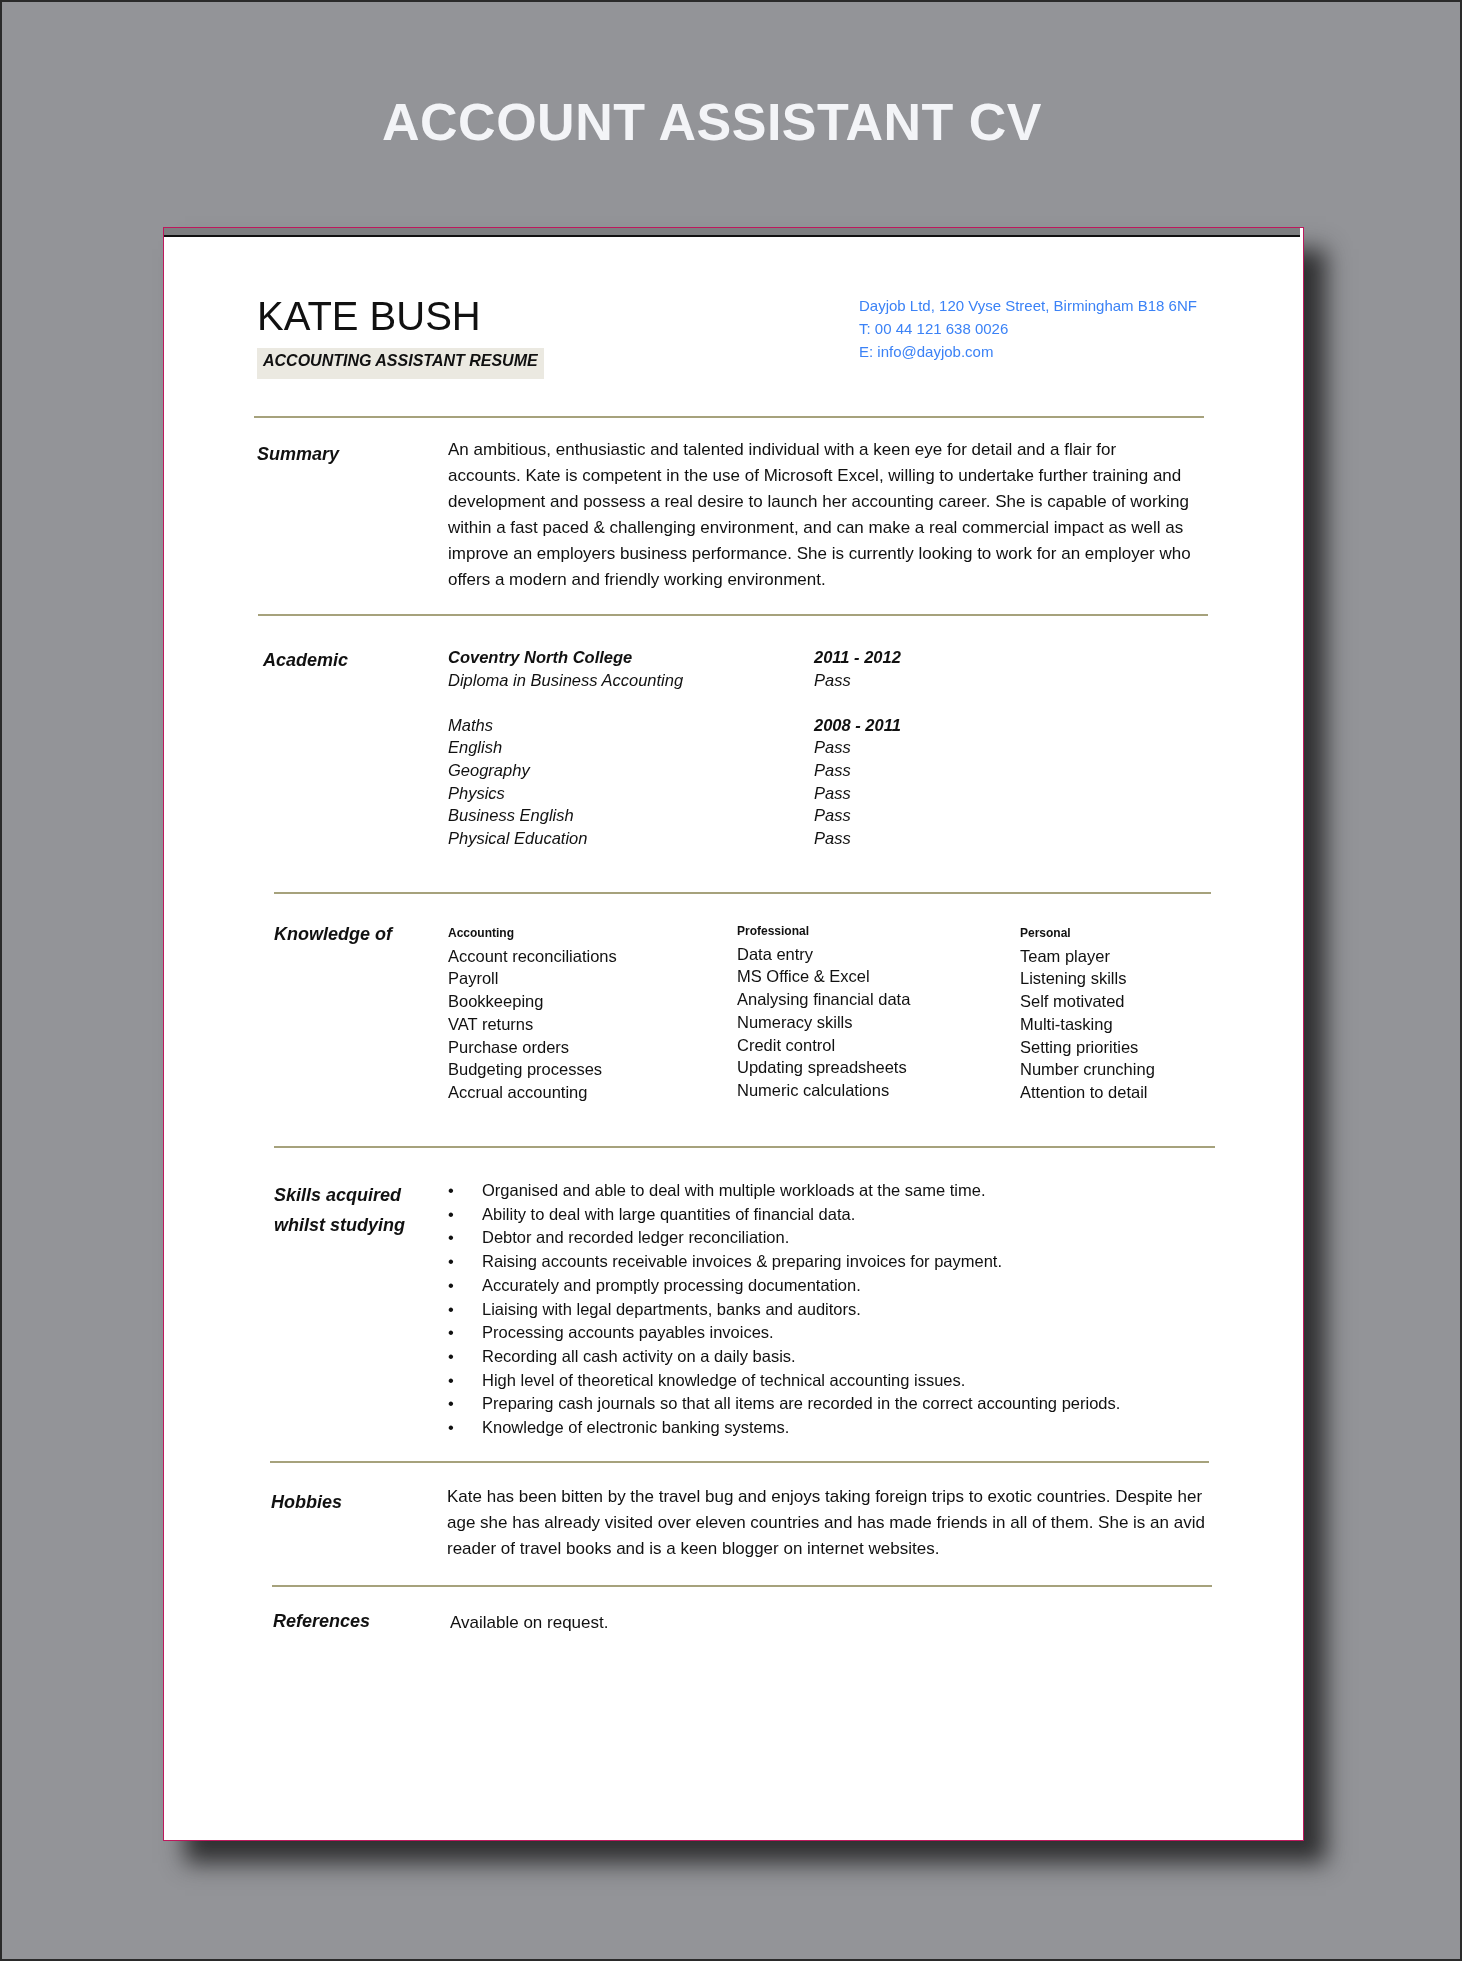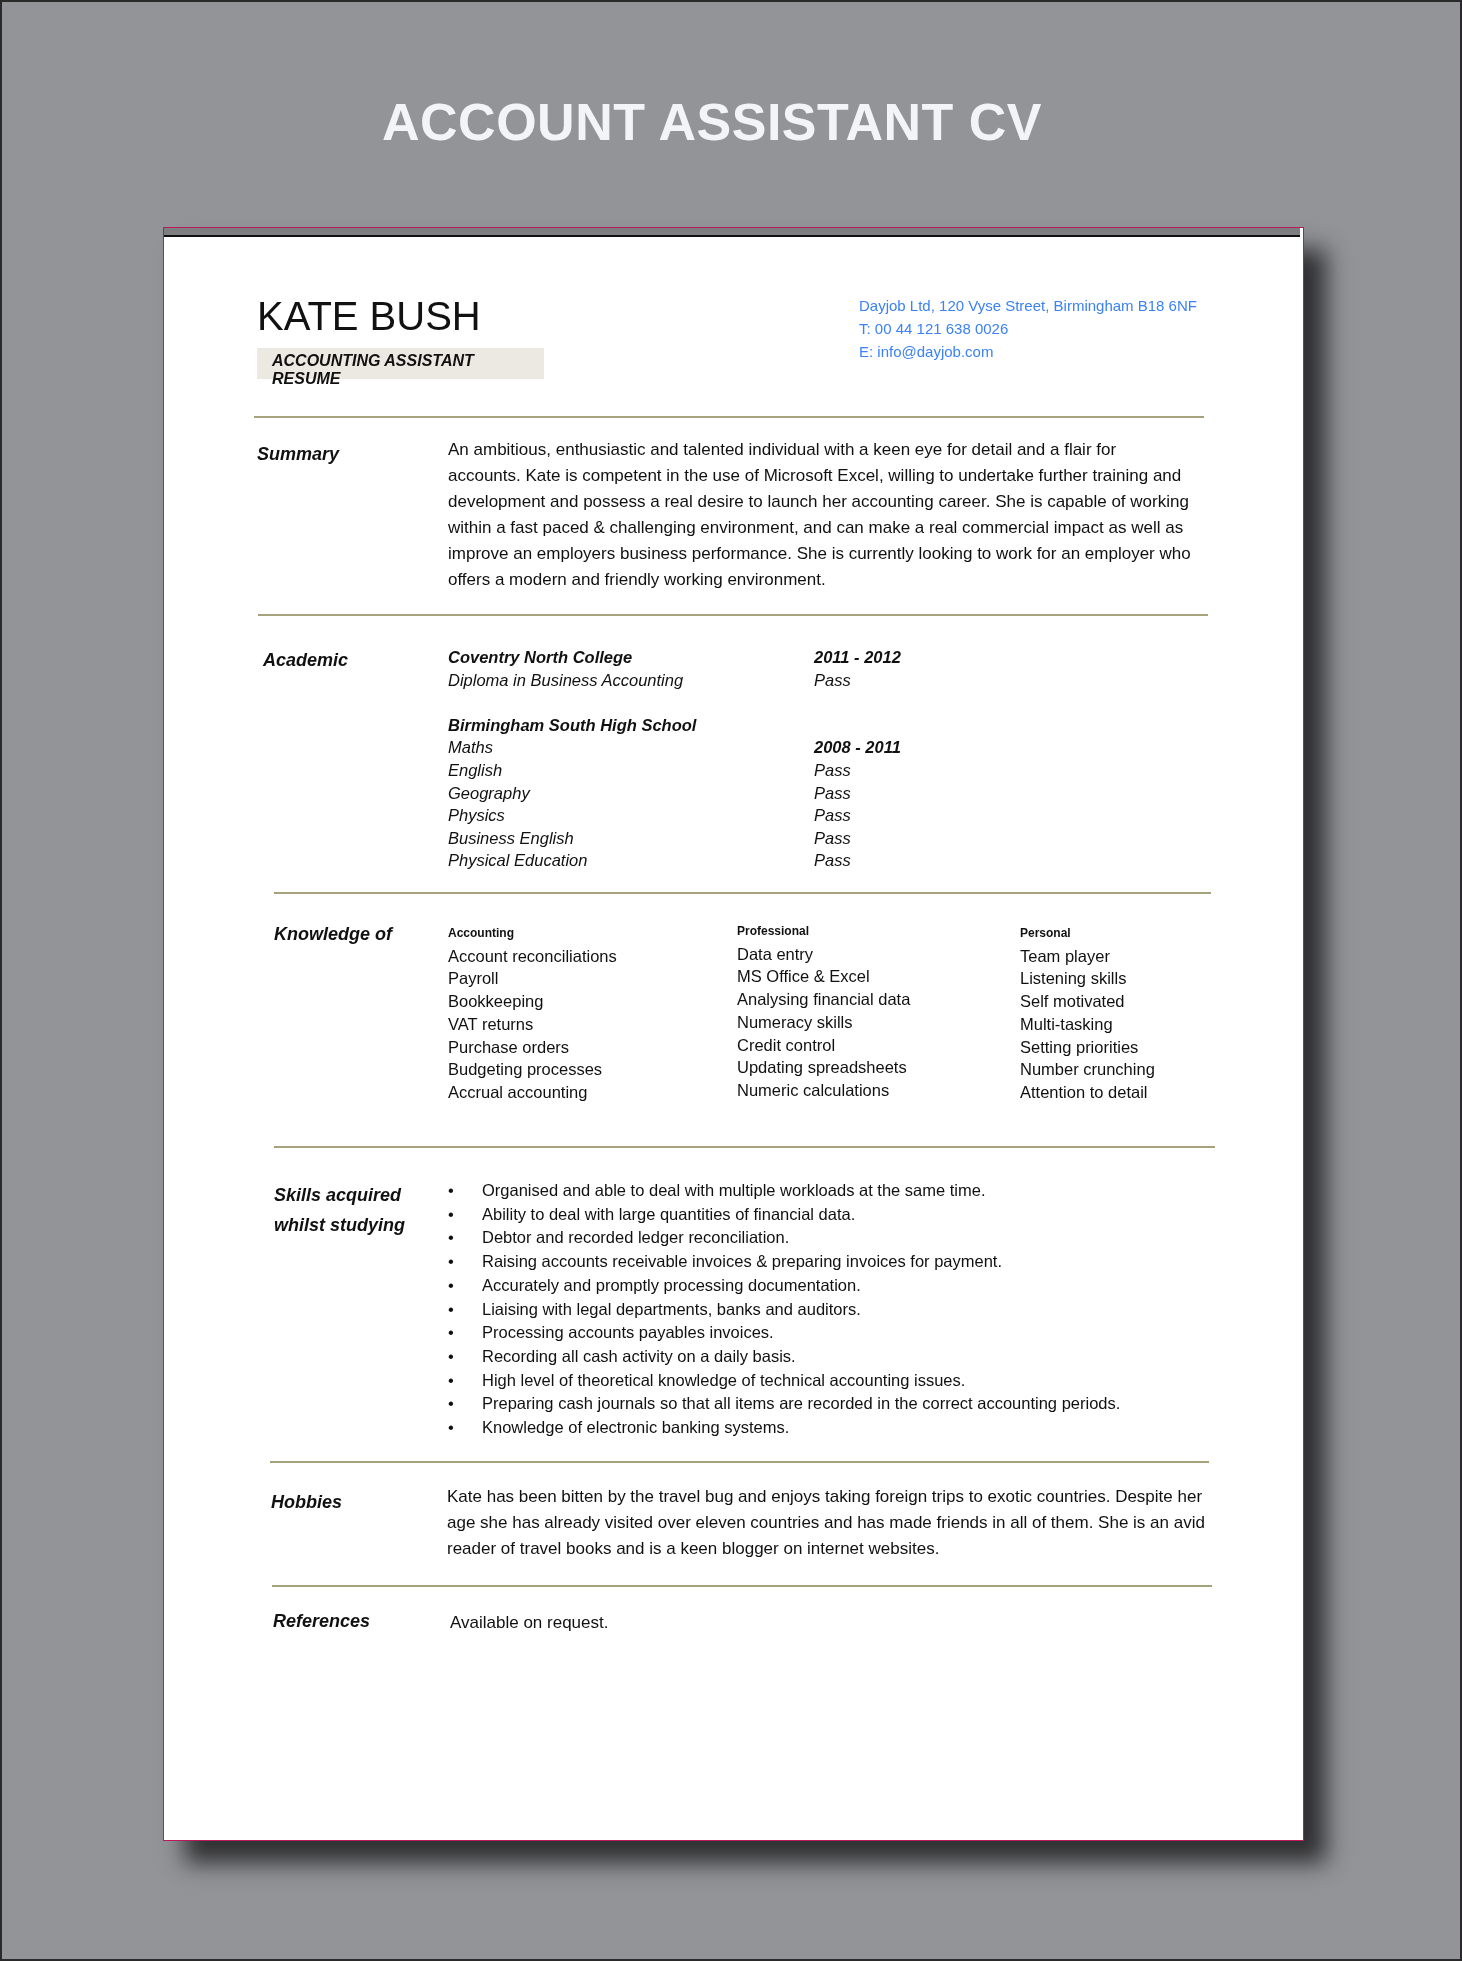--- a/index.html
+++ b/index.html
@@ -27,21 +27,21 @@
       box-shadow: 22px 22px 22px rgba(30,30,32,0.85);
     }
     .page-topbar {
       position: absolute; left: 0; top: 0; width: 1136px; height: 9px;
       background: #7d7e80; border-bottom: 2px solid #111;
     }
     .abs { position: absolute; }
     .name { left: 93px; top: 66px; font-size: 40px; color: #111; font-weight: normal; }
     .subtitle-box {
       left: 93px; top: 120px; width: 287px; height: 31px; background: #ebe9e1;
-      padding: 4px 0 0 15px;
+      padding: 4px 0 0 6px;
       font-size: 16px; font-style: italic; font-weight: bold; color: #111;
     }
     .contact { left: 695px; top: 66px; font-size: 15px; color: #3b82f6; line-height: 23px; }
     .rule { position: absolute; height: 2px; background: #a6a27c; }
     .label { position: absolute; font-size: 18px; font-style: italic; font-weight: bold; color: #111; }
     .para { position: absolute; font-size: 17px; color: #111; line-height: 26px; }
     .acad { position: absolute; font-size: 16.5px; color: #111; line-height: 22.6px; font-style: italic; }
     .acad .b { font-weight: bold; }
     .col { position: absolute; font-size: 16.5px; color: #111; line-height: 22.7px; }
     .col .head { font-size: 12px; font-weight: bold; }
@@ -78,23 +78,20 @@
   <div class="acad" style="left:284px; top:418px; width:520px;">
     <div style="position:relative; height:22.6px;">
       <span class="b">Coventry North College</span>
       <span class="b" style="position:absolute; left:366px;">2011 - 2012</span>
     </div>
     <div style="position:relative; height:22.6px;">
       <span>Diploma in Business Accounting</span>
       <span style="position:absolute; left:366px;">Pass</span>
     </div>
     <div style="height:22.6px;"></div>
-    <div style="position:relative; height:22.6px;">
-      <span class="b">Birmingham South High School</span>
-    </div>
     <div style="position:relative; height:22.6px;">
       <span>Maths</span>
       <span class="b" style="position:absolute; left:366px;">2008 - 2011</span>
     </div>
     <div style="position:relative; height:22.6px;">
       <span>English</span>
       <span style="position:absolute; left:366px;">Pass</span>
     </div>
     <div style="position:relative; height:22.6px;">
       <span>Geography</span>

